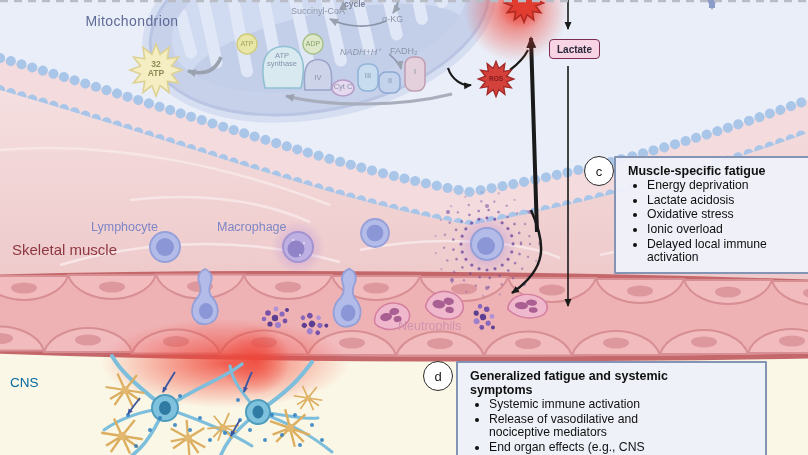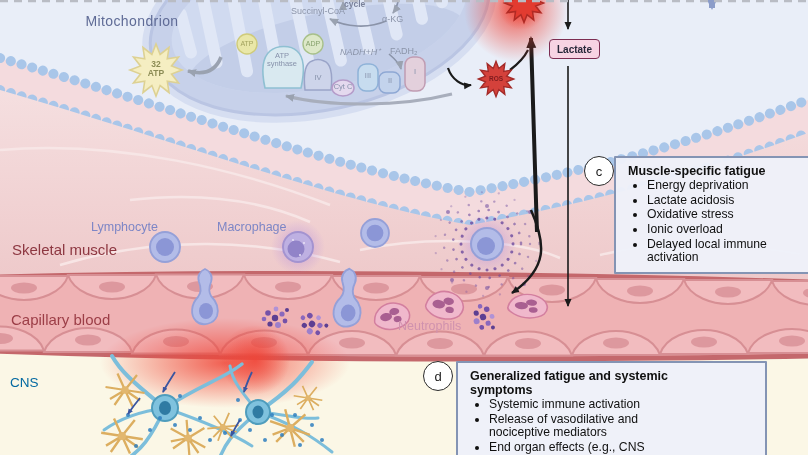--- a/index.html
+++ b/index.html
@@ -354,17 +354,16 @@
   <ul>
     <li>Systemic immune activation</li>
     <li>Release of vasodilative and nociceptive mediators</li>
     <li>End organ effects (e.g., CNS modulation)</li>
   </ul>
 </div>
 
 <div class="lbl cellname" style="left:91px;top:220px;">Lymphocyte</div>
 <div class="lbl cellname" style="left:217px;top:220px;">Macrophage</div>
 <div class="lbl tissue" style="left:12px;top:241px;">Skeletal muscle</div>
-<div class="lbl tissue" style="left:11px;top:311px;color:#9c3e47;">Capillary blood</div>
 <div class="lbl neutro" style="left:398px;top:319px;">Neutrophils</div>
 <div class="lbl cns" style="left:10px;top:375px;">CNS</div>
 
 </div>
 
 </body></html>

